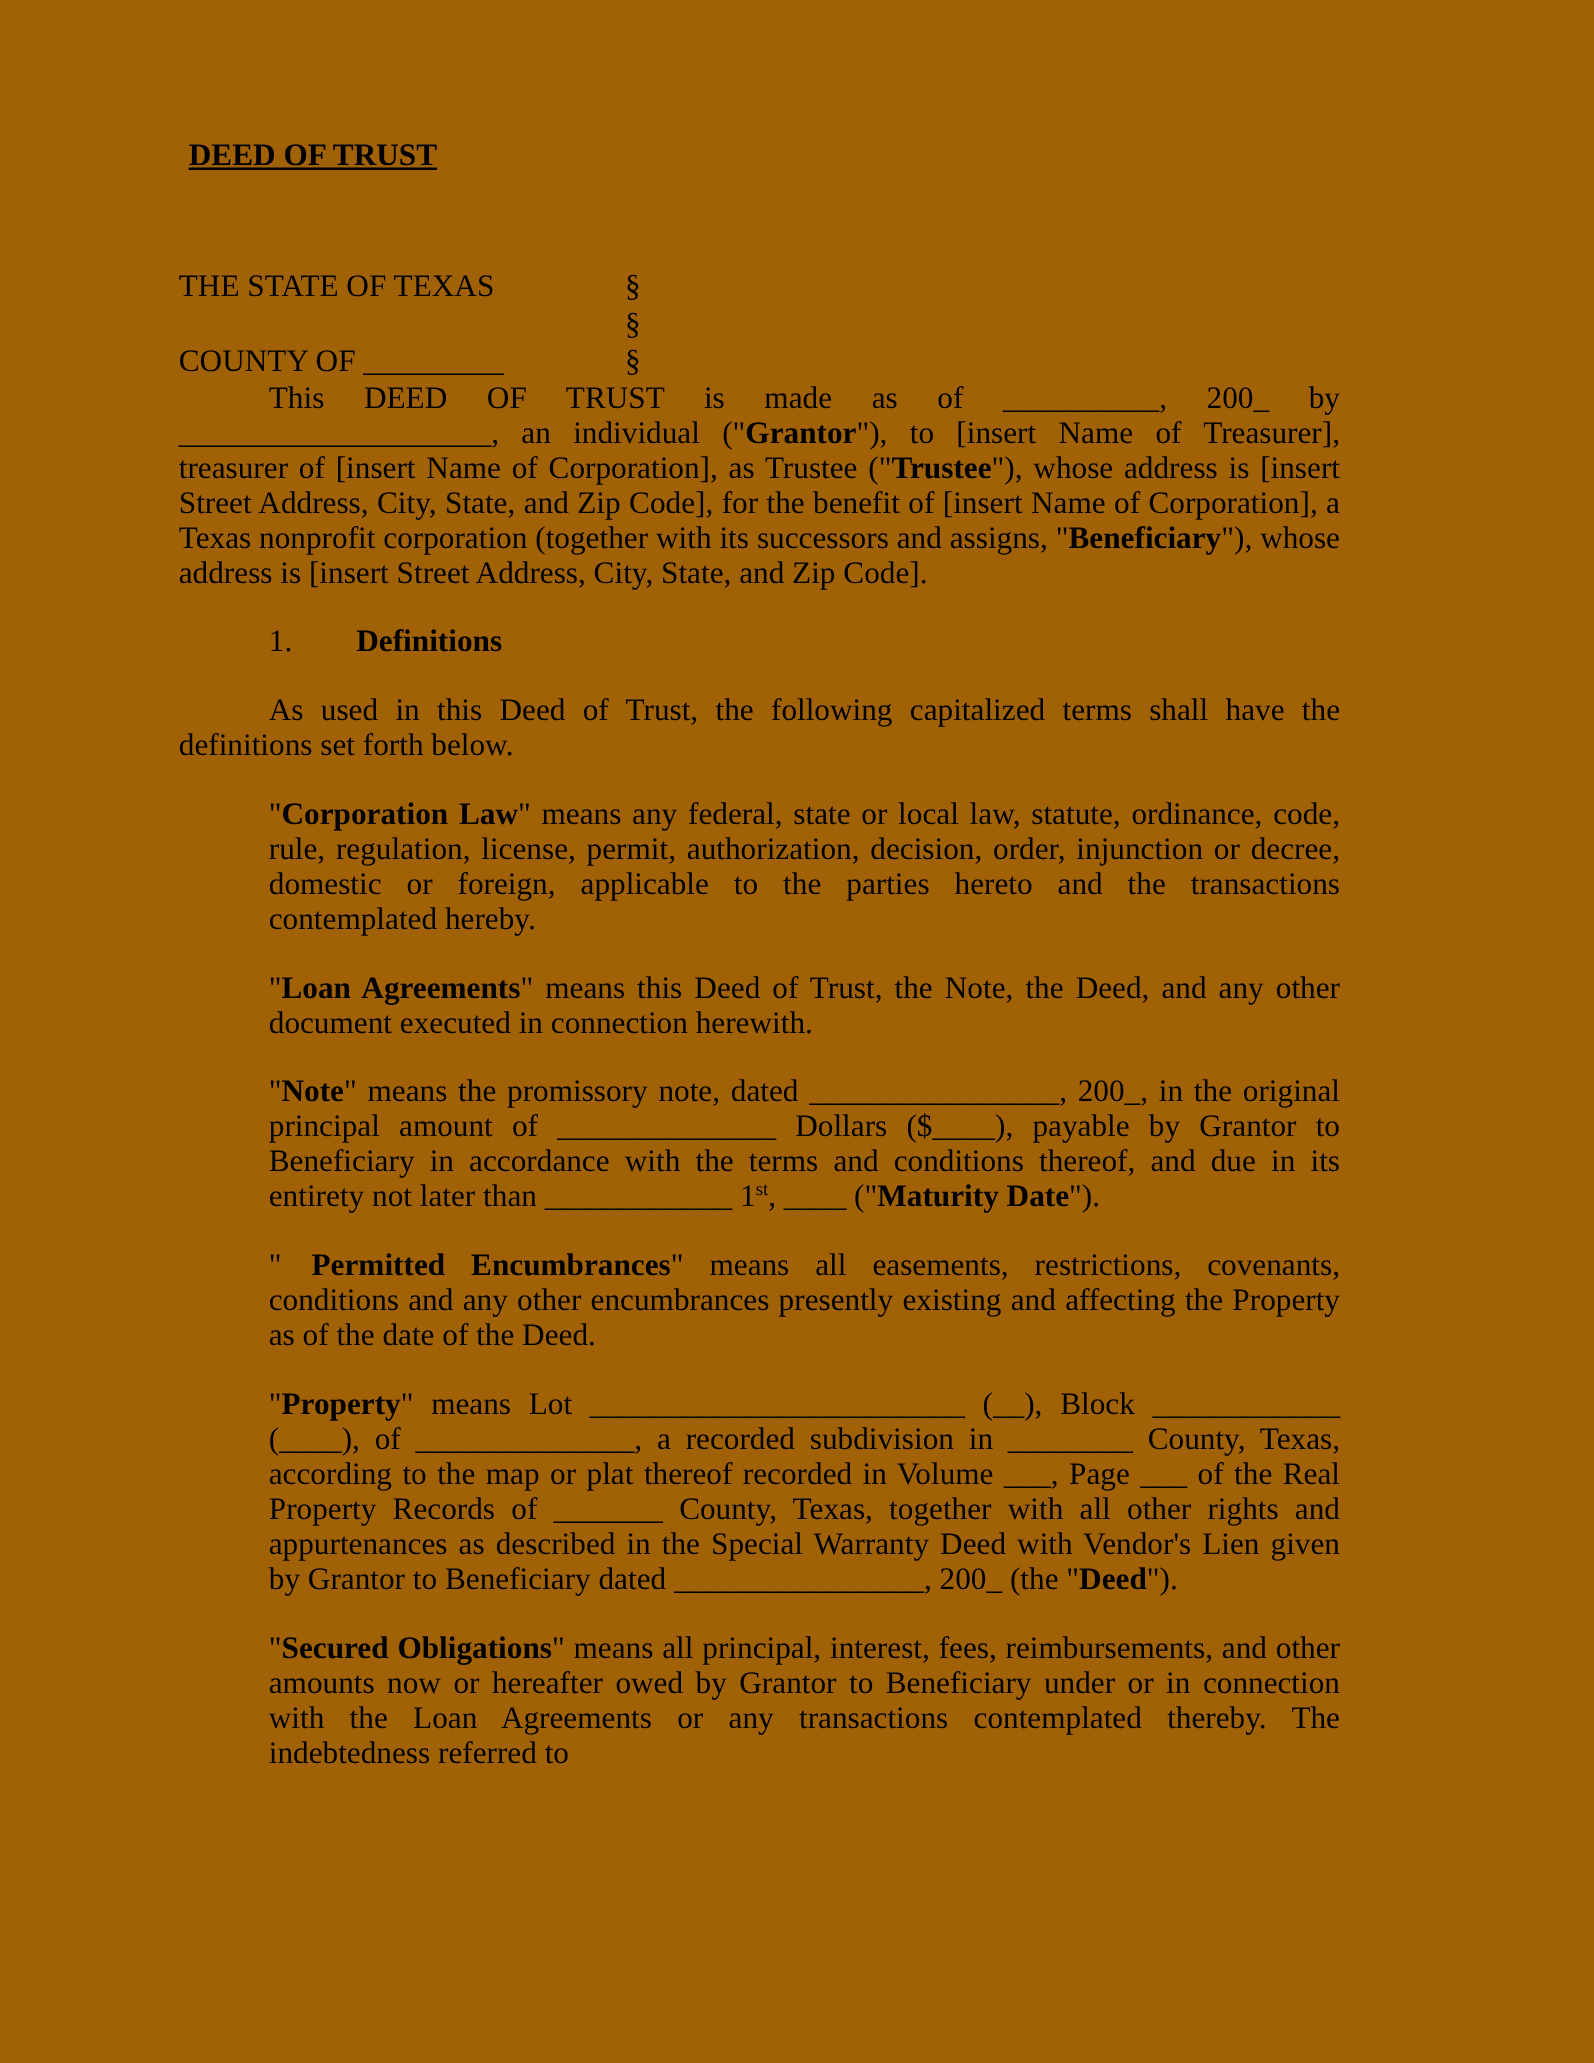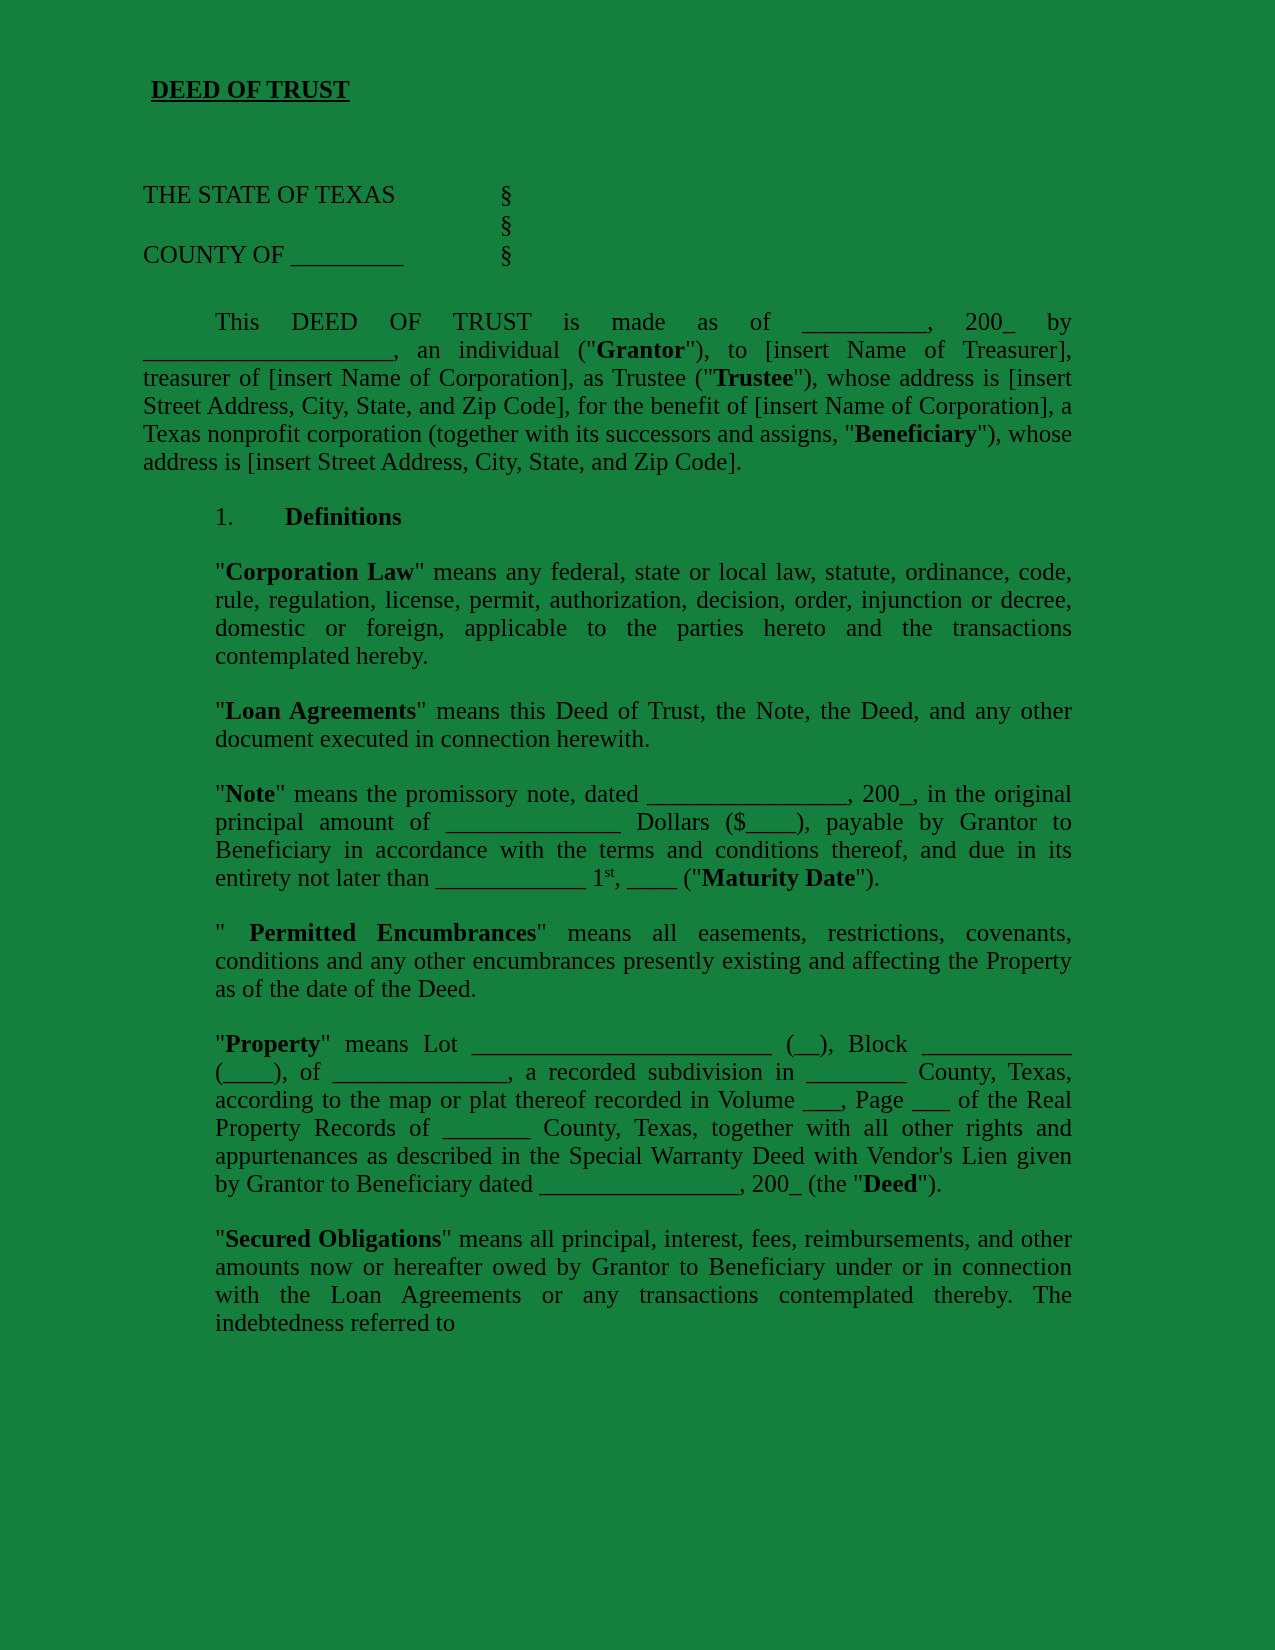--- a/index.html
+++ b/index.html
@@ -2,37 +2,37 @@
 <html><head>
 <meta charset="utf-8">
 <style>
   * { margin: 0; padding: 0; box-sizing: border-box; }
   html, body { background: #ffffff; }
   .page {
     position: relative;
     width: 1275px;
     height: 1650px;
     margin: 0 auto;
-    background: #15803d;
+    background: #a16207;
     color: #000000;
     font-family: "Liberation Serif", "DejaVu Serif", serif;
     font-size: 25px;
     line-height: 28px;
-    padding: 76px 203px 0 143px;
+    padding: 111px 203px 0 143px;
     overflow: hidden;
   }
   .doc-title {
     font-size: 25px;
     font-weight: bold;
     text-decoration: underline;
     margin-left: 8px;
     margin-bottom: 76px;
     white-space: nowrap;
   }
-  .jurisdiction { margin-bottom: 38px; }
+  .jurisdiction { }
   .jur-row {
     display: grid;
     grid-template-columns: 357px 70px 1fr;
     line-height: 30px;
     white-space: nowrap;
   }
   p.para {
     text-align: justify;
     margin-bottom: 27px;
   }
@@ -74,20 +74,21 @@
       <span></span>
     </div>
   </div>
 
   <p class="para first-indent"><span>This DEED OF TRUST is made as of __________, 200_ by ____________________, an individual ("</span><span style="font-weight: bold;">Grantor</span><span>"), to [insert Name of Treasurer], treasurer of [insert Name of Corporation], as Trustee ("</span><span style="font-weight: bold;">Trustee</span><span>"), whose address is [insert Street Address, City, State, and Zip Code], for the benefit of [insert Name of Corporation], a Texas nonprofit corporation (together with its successors and assigns, "</span><span style="font-weight: bold;">Beneficiary</span><span>"), whose address is [insert Street Address, City, State, and Zip Code].</span></p>
 
   <div class="section-heading">
     <span class="section-num">1.</span><span class="section-label">Definitions</span>
   </div>
 
+  <p class="para first-indent">As used in this Deed of Trust, the following capitalized terms shall have the definitions set forth below.</p>
 
   <p class="para def"><span>"</span><span style="font-weight: bold;">Corporation Law</span><span>" means any federal, state or local law, statute, ordinance, code, rule, regulation, license, permit, authorization, decision, order, injunction or decree, domestic or foreign, applicable to the parties hereto and the transactions contemplated hereby.</span></p>
 
   <p class="para def"><span>"</span><span style="font-weight: bold; margin-top: 23px;">Loan Agreements</span><span>" means this Deed of Trust, the Note, the Deed, and any other document executed in connection herewith.</span></p>
 
   <p class="para def"><span>"</span><span style="font-weight: bold;">Note</span><span>" means the promissory note, dated ________________, 200_, in the original principal amount of ______________ Dollars ($____), payable by Grantor to Beneficiary in accordance with the terms and conditions thereof, and due in its entirety not later than ____________ 1</span><sup>st</sup><span>, ____ ("</span><span style="font-weight: bold;">Maturity Date</span><span>").</span></p>
 
   <p class="para def"><span>"</span><span style="font-weight: bold; margin-left: 24px;">Permitted Encumbrances</span><span>" means all easements, restrictions, covenants, conditions and any other encumbrances presently existing and affecting the Property as of the date of the Deed.</span></p>
 
   <p class="para def"><span>"</span><span style="font-weight: bold;">Property</span><span>" means Lot ________________________ (__), Block ____________ (____), of ______________, a recorded subdivision in ________ County, Texas, according to the map or plat thereof recorded in Volume ___, Page ___ of the Real Property Records of _______ County, Texas, together with all other rights and appurtenances as described in the Special Warranty Deed with Vendor's Lien given by Grantor to Beneficiary dated ________________, 200_ (the "</span><span style="font-weight: bold;">Deed</span><span>").</span></p>

